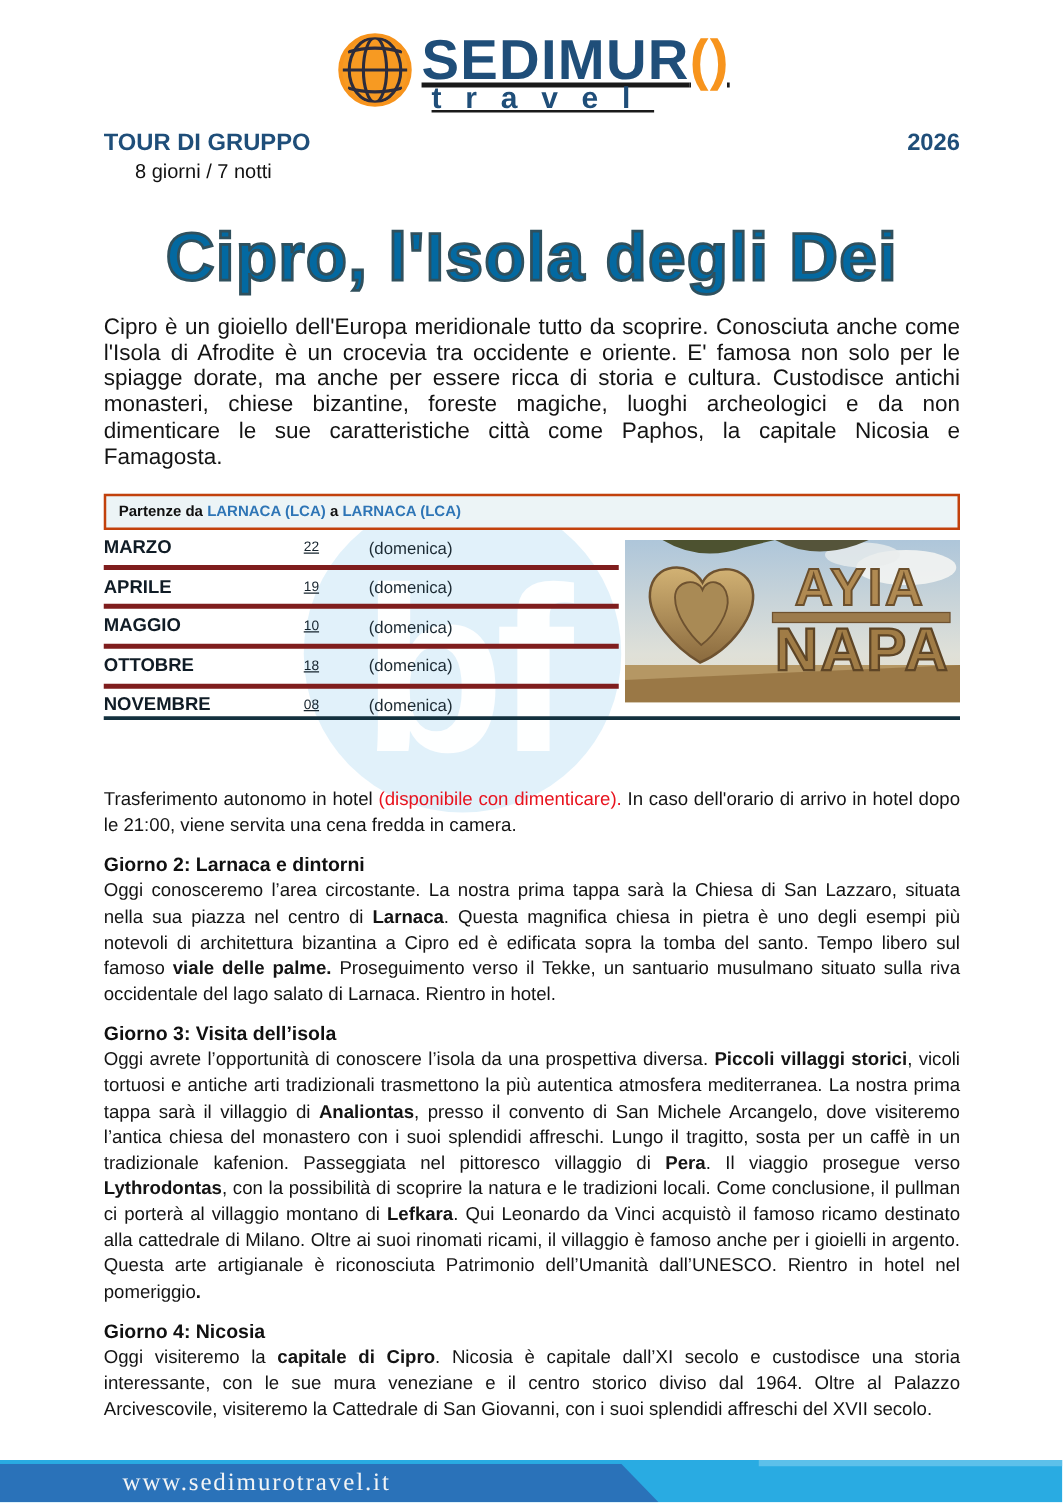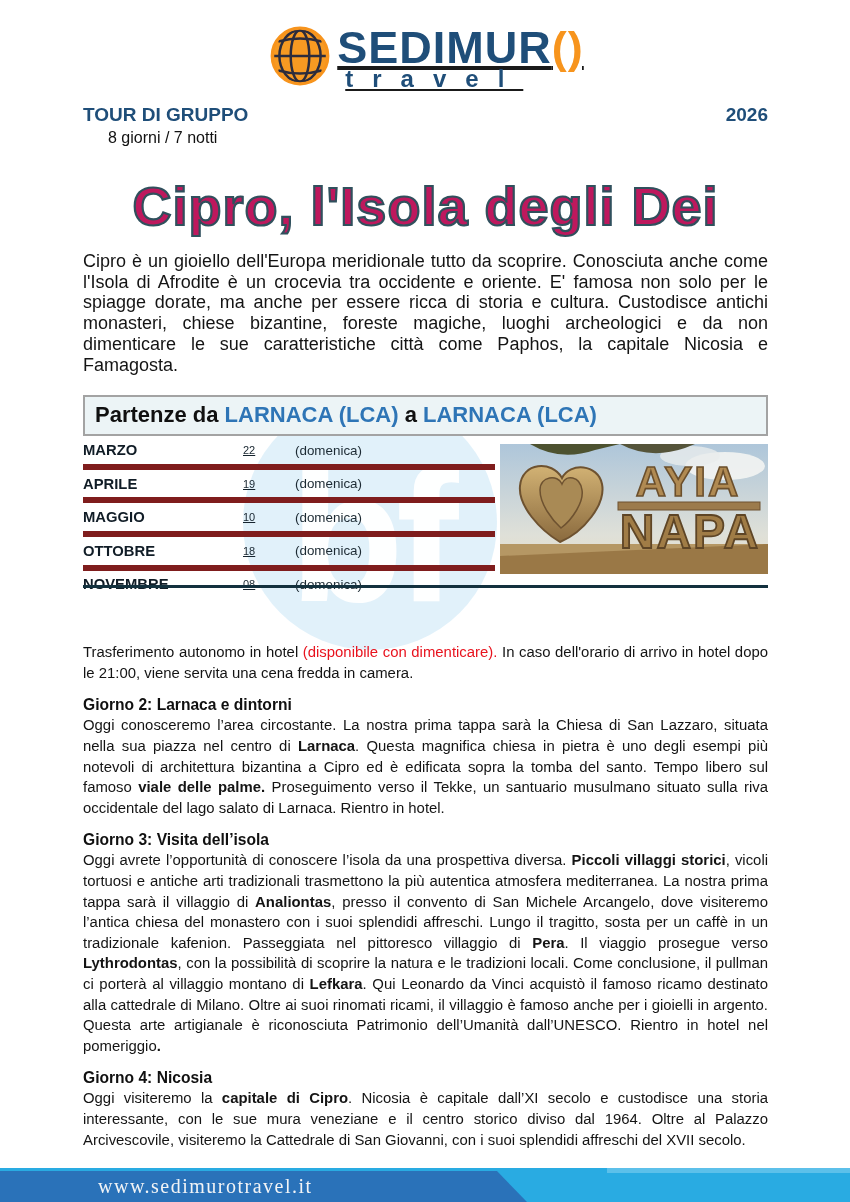--- a/index.html
+++ b/index.html
@@ -15,32 +15,32 @@
   .brand-sub{font-size:24px;font-weight:bold;color:#1f4e79;letter-spacing:19px;line-height:1;
              margin-top:-3px;padding-left:8px;}
 
   
   .header-row{display:flex;justify-content:space-between;align-items:baseline;margin-top:8px;
               font-weight:bold;color:#1f4e79;font-size:19px;}
   .duration{font-size:16px;margin-top:3px;color:#111;margin-left:25px;}
 
   
   .doc-title{text-align:center;margin-top:32px;font-size:54px;font-weight:bold;line-height:1;
-             color:#be185d;-webkit-text-stroke:2.2px #30505d;letter-spacing:1px;}
+             color:#0369a1;-webkit-text-stroke:2.2px #30505d;letter-spacing:1px;}
 
   
   .intro{margin-top:18px;font-size:18px;line-height:20.7px;text-align:justify;color:#141414;}
 
   
-  .dep-box{margin-top:20px;border:2px solid #a3a3a3;background:#ecf4f6;padding:5px 10px 6px;
-           font-size:22px;font-weight:bold;color:#101010;}
+  .dep-box{margin-top:20px;border:2px solid #c2410c;background:#ecf4f6;padding:5px 10px 6px;
+           font-size:12px;font-weight:bold;color:#101010;}
   .seg-bold-blue{color:#2e75b6;font-weight:bold;}
   .dep-area{position:relative;height:152px;}
   .dep-table{width:412px;}
-  .dep-row{display:flex;align-items:center;height:27.6px;border-bottom:6px solid #7f1d1d;}
+  .dep-row{display:flex;align-items:center;height:27.6px;border-bottom:4px solid #7f1d1d;}
   .dep-row:last-child{border-bottom:none;}
   .dep-m{width:160px;font-weight:bold;font-size:14.8px;color:#101c26;}
   .dep-d{width:52px;font-size:11px;color:#16242e;text-decoration:underline;}
   .dep-w{font-size:13.4px;color:#1c2a33;}
   .dep-bottom-line{position:absolute;left:0;right:0;bottom:0;height:3px;background:#13313e;}
   .dep-photo{position:absolute;right:0;top:8px;width:268px;height:130px;display:block;}
 
   
   .watermark{position:absolute;left:243px;top:396px;width:254px;height:254px;border-radius:50%;
              background:rgba(164,213,240,0.33);z-index:0;display:flex;align-items:center;justify-content:center;}

